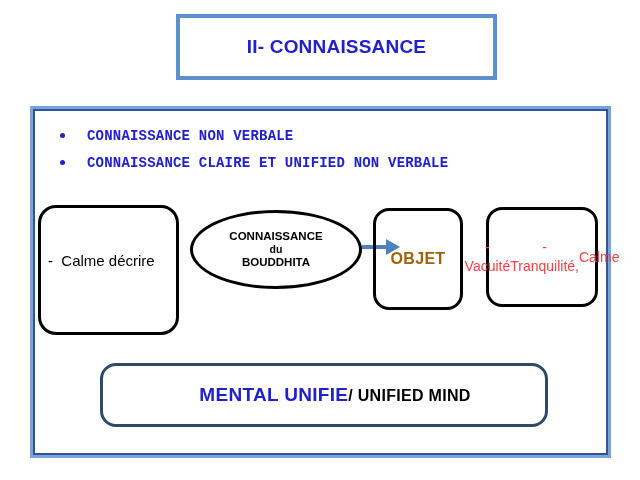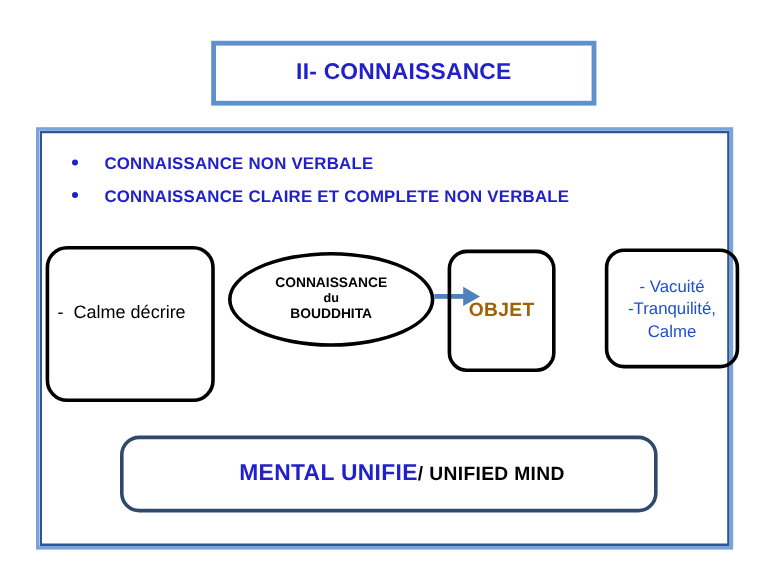--- a/index.html
+++ b/index.html
@@ -10,34 +10,34 @@
     --shape-border:#000000;
     --arrow-blue:#4f81bd;
     --bottom-border:#2e4a6b;
   }
   html,body{margin:0;padding:0;background:#ffffff;}
   .stage{
     position:relative;width:640px;height:480px;background:#ffffff;
     font-family:"Liberation Sans", sans-serif;overflow:hidden;
   }
   .title-box{
-    position:absolute;left:176px;top:14px;width:321px;height:54px;
+    position:absolute;left:176px;top:14px;width:321px;height:66px;
     box-sizing:border-box;border:4px solid var(--title-border);
     display:flex;flex-direction:column;align-items:center;justify-content:center;
     text-align:center;color:var(--blue-text);font-weight:bold;
-    font-size:19px;line-height:30px;letter-spacing:0.2px;margin-top:20px;
+    font-size:19px;line-height:30px;letter-spacing:0.2px;
   }
   .main-box{
     position:absolute;left:30px;top:106px;width:581px;height:352px;
     box-sizing:border-box;border:3px solid var(--panel-border-outer);
     box-shadow:inset 0 0 0 2px var(--panel-border-inner);
   }
   .bullets{position:absolute;left:27px;top:13px;}
   .bullet-row{display:flex;align-items:center;height:27px;
-    color:var(--blue-text);font-weight:bold;font-size:14px;letter-spacing:0.2px;}
+    color:var(--blue-text);font-weight:bold;font-size:14px;letter-spacing:0.2px;font-family:Liberation Mono, monospace;}
   .dot{width:5px;height:5px;border-radius:50%;background:var(--blue-text);
     margin-right:22px;flex:none;}
   .left-box{
     position:absolute;left:5px;top:96px;width:141px;height:130px;
     box-sizing:border-box;border:3px solid var(--shape-border);border-radius:18px;
     padding:3px 0 0 7px;font-size:15px;line-height:20px;color:#000;
     white-space:pre;overflow:hidden;
   }
   .ellipse{
     position:absolute;left:157px;top:101px;width:172px;height:79px;
@@ -52,24 +52,24 @@
   .arrow-head{position:absolute;left:24px;top:0;width:0;height:0;
     border-top:8px solid transparent;border-bottom:8px solid transparent;
     border-left:14px solid var(--arrow-blue);}
   .objet-box{
     position:absolute;left:340px;top:99px;width:90px;height:102px;
     box-sizing:border-box;border:3px solid var(--shape-border);border-radius:16px;
     display:flex;align-items:center;justify-content:center;
     font-weight:bold;font-size:16px;color:#a16207;letter-spacing:0.3px;
   }
   .right-box{
-    position:absolute;left:471px;top:98px;width:112px;height:100px;
+    position:absolute;left:453px;top:98px;width:112px;height:100px;
     box-sizing:border-box;border:3px solid var(--shape-border);border-radius:16px;
-    display:flex;flex-direction:column;align-items:center;justify-content:center;
-    text-align:center;font-size:14px;line-height:19px;color:#1d4ed8;
+    display:flex;flex-direction:row;align-items:center;justify-content:center;
+    text-align:center;font-size:14px;line-height:19px;color:#ef4444;
   }
   .bottom-box{
     position:absolute;left:67px;top:254px;width:448px;height:64px;
     box-sizing:border-box;border:3px solid var(--bottom-border);border-radius:16px;padding-left:22px;
   }
   .bottom-inner{width:100%;text-align:center;line-height:58px;white-space:nowrap;}
   .mu{color:var(--blue-text);font-weight:bold;font-size:19px;letter-spacing:0.3px;}
   .um{color:#000;font-weight:bold;font-size:16px;letter-spacing:0.3px;}
 </style>
 </head>
@@ -83,21 +83,21 @@
 
   <div class="main-box">
 
     <div class="bullets">
       <div class="bullet-row">
         <span class="dot"></span>
         <span>CONNAISSANCE NON VERBALE</span>
       </div>
       <div class="bullet-row">
         <span class="dot"></span>
-        <span>CONNAISSANCE CLAIRE ET COMPLETE NON VERBALE</span>
+        <span>CONNAISSANCE CLAIRE ET UNIFIED NON VERBALE</span>
       </div>
     </div>
 
     <div class="left-box">
       <div>-  Calme décrire</div>
       
       
       
       
     </div>

